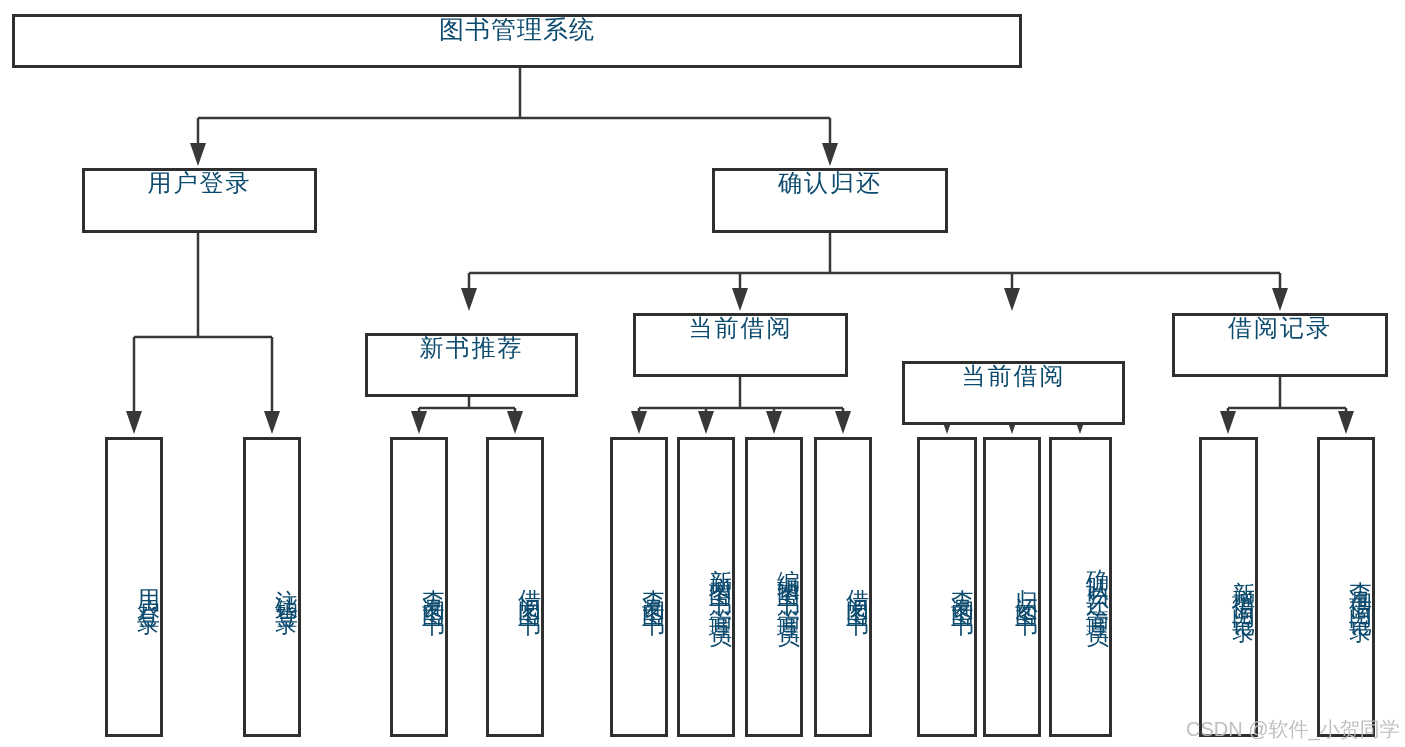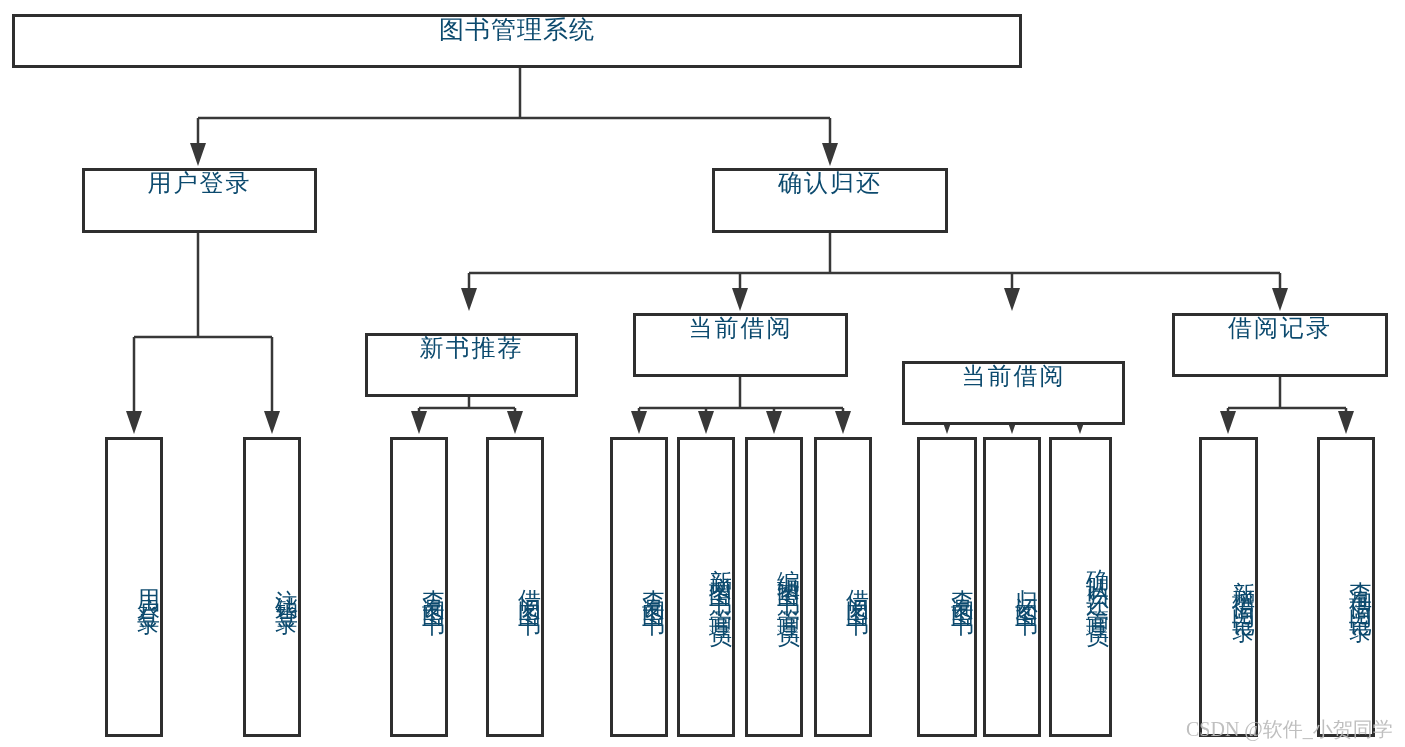--- a/index.html
+++ b/index.html
@@ -37,21 +37,20 @@
     letter-spacing: 8px;
   }
   .watermark {
     position: absolute;
     left: 1186px;
     top: 716px;
     font-size: 20px;
     color: rgba(188, 188, 188, 0.95);
     white-space: nowrap;
     z-index: 3;
-    font-family: Liberation Serif, serif;
   }
 </style>
 </head>
 <body>
 
 <div class="canvas">
 
   <svg class="connector-layer" viewBox="0 0 1405 747" xmlns="http://www.w3.org/2000/svg">
     <g stroke="#383838" stroke-width="2.5" fill="none">
 

